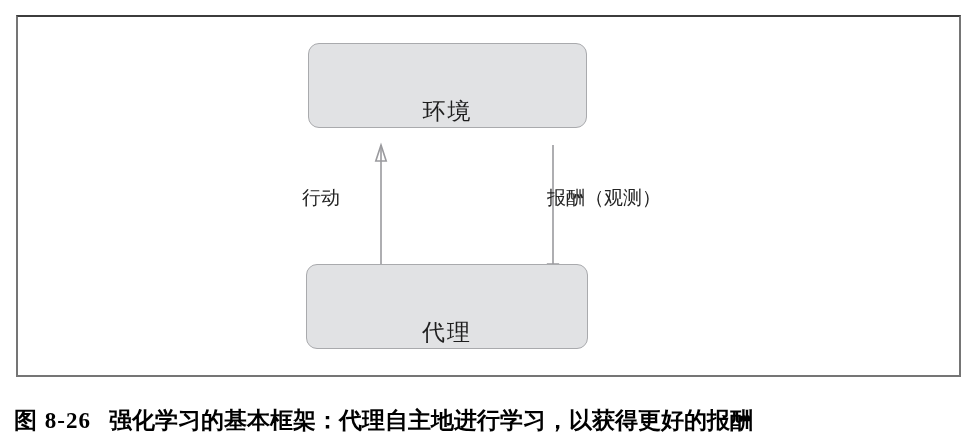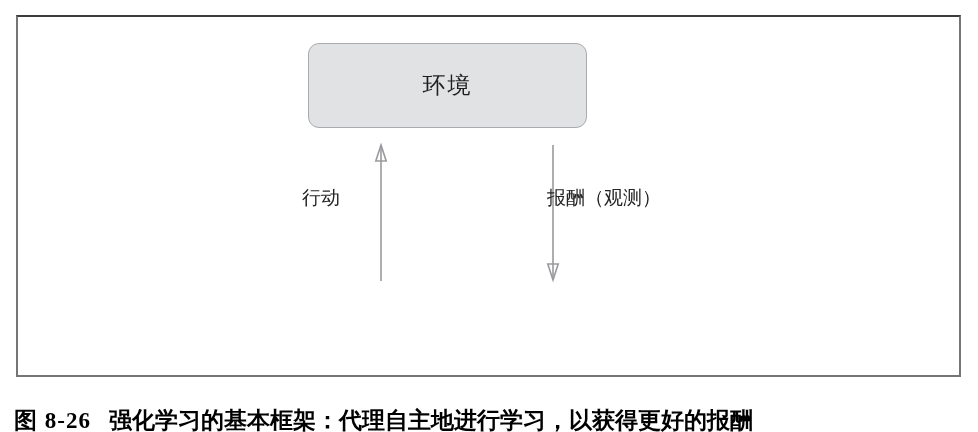--- a/index.html
+++ b/index.html
@@ -26,21 +26,21 @@
     border: 2px solid #757575;
     border-top-color: #3c3c3c;
     background: #ffffff;
   }
   .node-box {
     position: absolute;
     background: #e1e2e4;
     border: 1.5px solid #a9aaad;
     border-radius: 11px;
     display: flex;
-    align-items: center;
+    align-items: flex-end;
     justify-content: center;
     box-sizing: border-box;
   }
   .node-box.env   { left: 308px; top: 43px;  width: 279px; height: 85px; }
   .node-box.agent { left: 306px; top: 264px; width: 282px; height: 85px; }
   .node-label {
     font-family: "Liberation Serif", serif;
     font-size: 23px;
     color: #1e1e1e;
     letter-spacing: 2px;
@@ -102,20 +102,23 @@
         <polygon points="535,263 540.2,247 529.8,247"></polygon>
       </g>
     </svg>
 
   </div>
 
   <div class="node-box env">
     <span class="node-label">环境</span>
   </div>
 
+  <div class="node-box agent">
+    <span class="node-label">代理</span>
+  </div>
 
   <div class="edge-label action">行动</div>
   <div class="edge-label reward">报酬（观测）</div>
 
   <div class="caption">
     <span class="fig-num">图 8-26</span><span class="fig-text">强化学习的基本框架：代理自主地进行学习，以获得更好的报酬</span>
   </div>
 
 </div>
 

